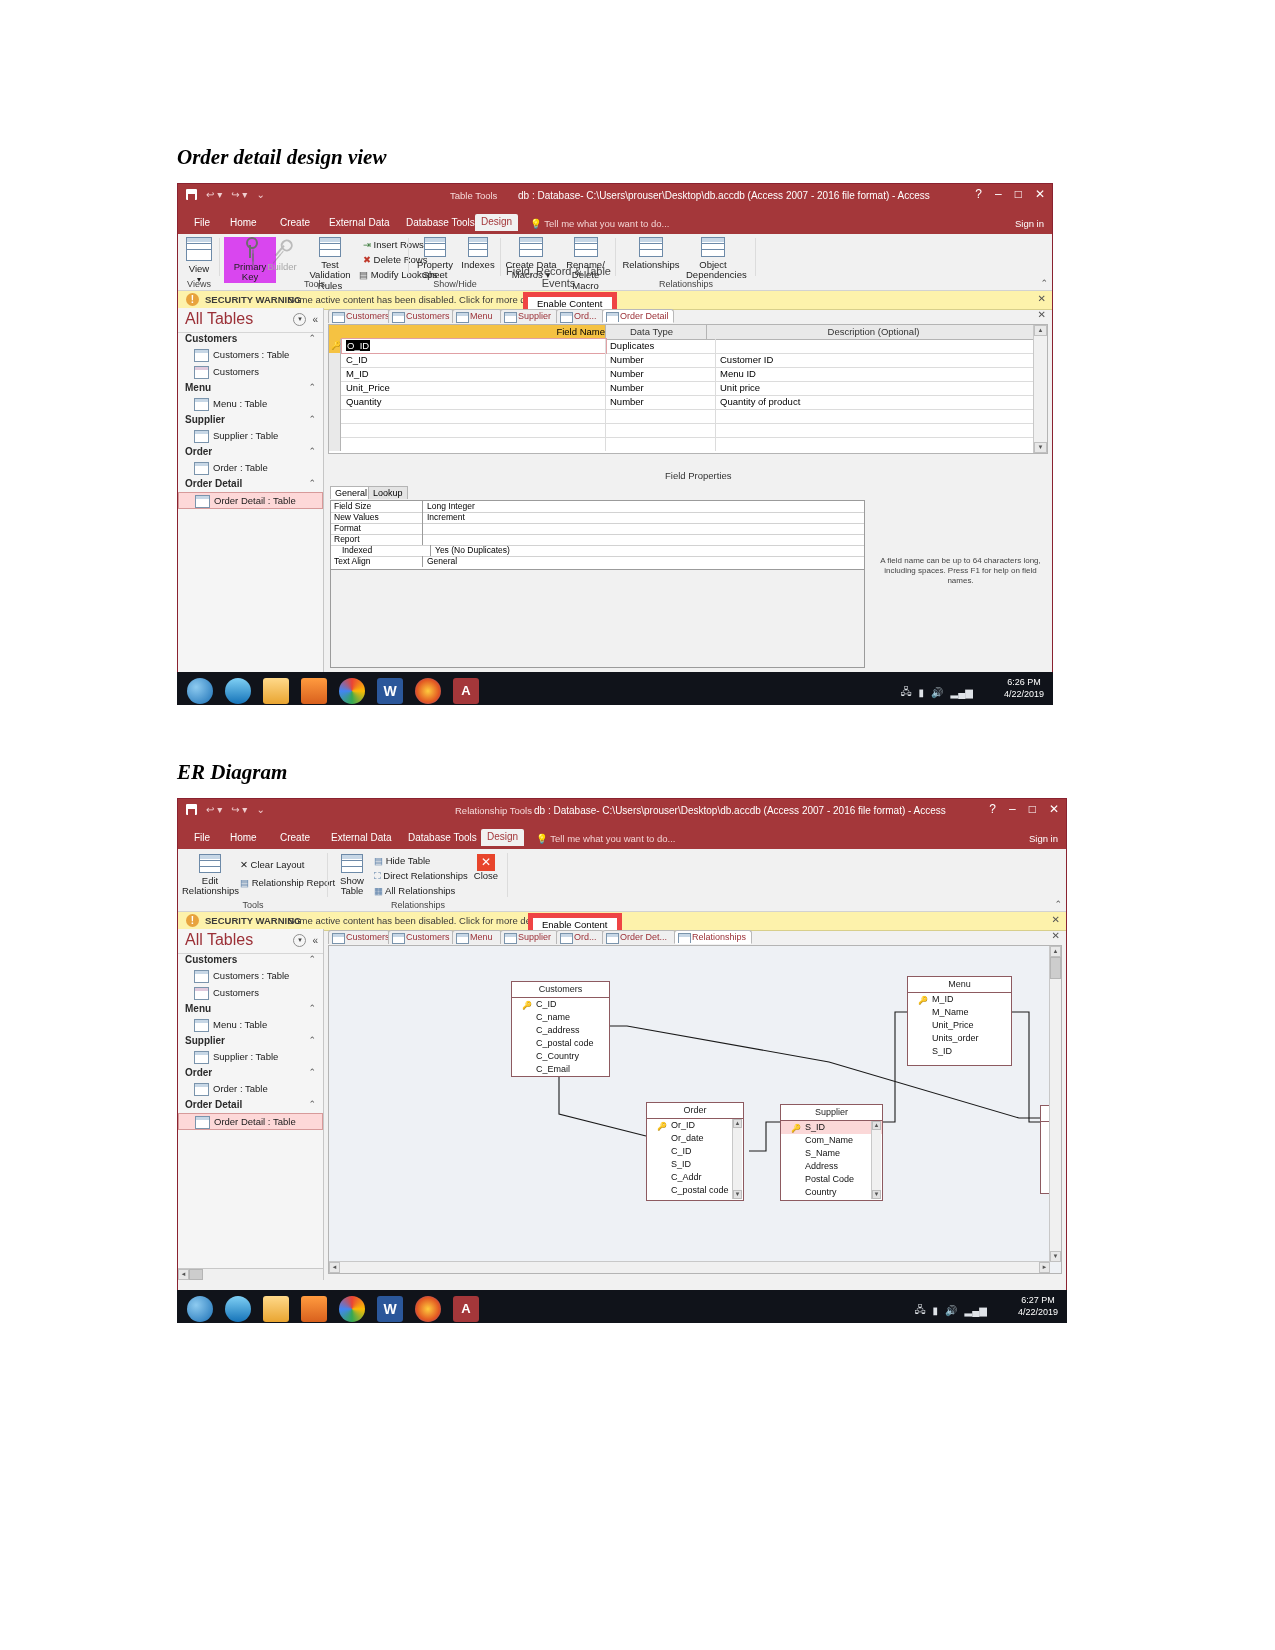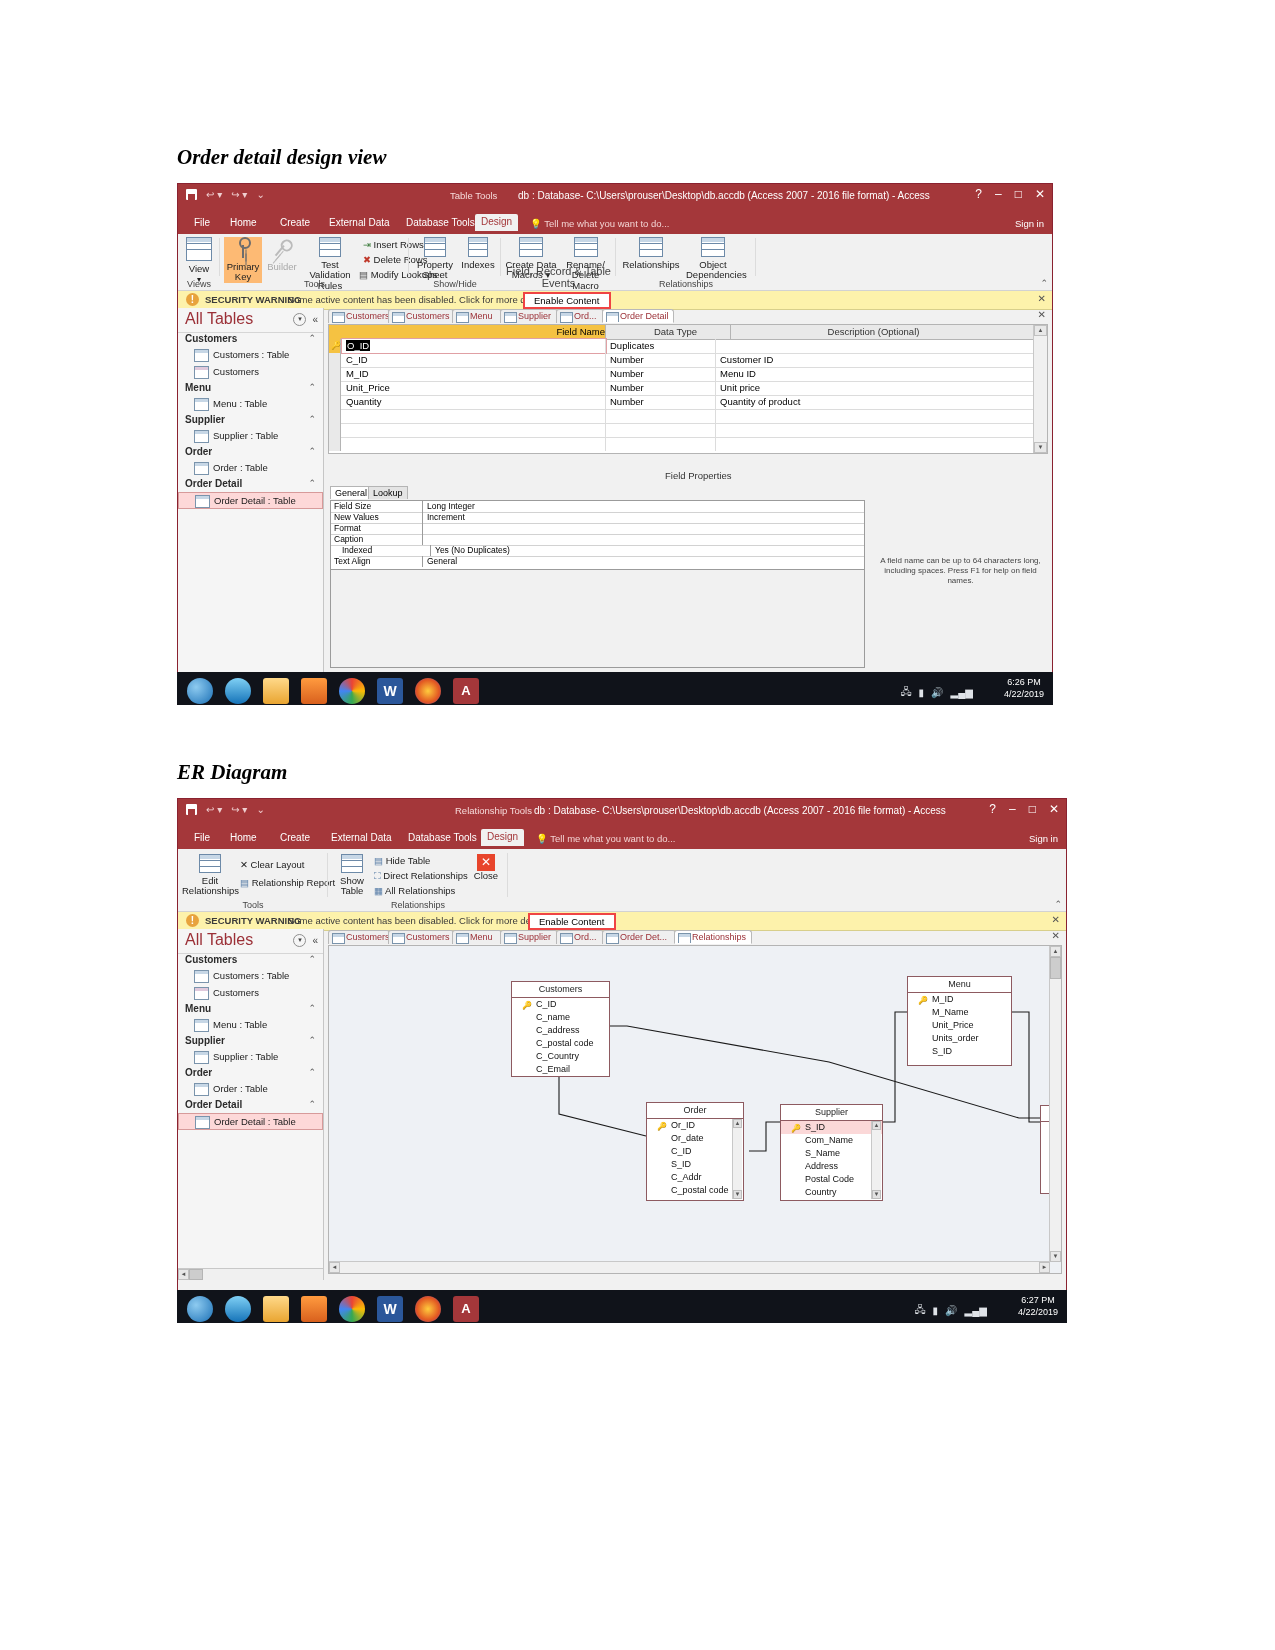--- a/index.html
+++ b/index.html
@@ -41,21 +41,21 @@
   .icon-grid i{position:absolute;left:0;top:0;right:0;height:4px;background:#c7d7e6;display:block;}
 
   .key-ic{display:inline-block;width:12px;height:22px;position:relative;}
   .key-ic:before{content:"";position:absolute;left:2px;top:0;width:8px;height:8px;border:2px solid #6d6d6d;border-radius:50%;}
   .key-ic:after{content:"";position:absolute;left:5px;top:8px;width:2px;height:13px;background:#6d6d6d;box-shadow:3px 4px 0 -0.5px #6d6d6d,3px 8px 0 -0.5px #6d6d6d;}
 
   .secwarn{position:relative;background:#fdf2ab;border-bottom:1px solid #d8cf8b;height:18px;}
   .secwarn .warnicon{position:absolute;left:8px;top:2px;width:13px;height:13px;border-radius:50%;background:#e8a33d;color:#fff;font-size:10px;text-align:center;line-height:13px;font-weight:bold;}
   .secwarn .wtitle{position:absolute;left:27px;top:3px;font-size:9.5px;font-weight:bold;color:#3a3a3a;}
   .secwarn .wtext{position:absolute;top:3px;font-size:9.5px;color:#3a3a3a;}
-  .secwarn .enbtn{position:absolute;top:1px;font-size:9.5px;background:#fff;border:2px solid #ef4444;padding:1px 9px;}
+  .secwarn .enbtn{position:absolute;top:1px;font-size:9.5px;background:#fff;border:5px solid #ef4444;padding:1px 9px;}
   .secwarn .xcl{position:absolute;right:6px;top:2px;font-size:10px;color:#555;}
 
   
   .navpane{position:absolute;background:#f5f5f5;border-right:1px solid #c6c6c6;box-sizing:border-box;}
   .navhdr{position:relative;height:24px;border-bottom:1px solid #d6d6d6;}
   .navhdr .nt{position:absolute;left:7px;top:2px;font-size:16px;color:#9b2f36;}
   .navhdr .ctrls{position:absolute;right:5px;top:5px;font-size:10px;color:#444;display:flex;gap:6px;align-items:center;}
   .navhdr .cir{width:11px;height:11px;border:1px solid #8e8e8e;border-radius:50%;font-size:7px;text-align:center;line-height:10px;color:#444;}
   .navgroup{position:relative;height:15px;}
   .navgroup .gl{position:absolute;left:7px;top:1px;font-size:10px;font-weight:bold;color:#2b2b2b;}
@@ -172,21 +172,21 @@
       <div class="grp" style="left:0;width:42px;">
         <div class="bigbtn" style="left:2px;top:3px;width:38px;">
           <span class="icon-grid"><i></i></span><br>
           <span>View</span><br>
           <span style="font-size:8px">▾</span>
         </div>
         <div class="gname">Views</div>
       </div>
 
       <div class="grp" style="left:42px;width:189px;">
-        <div class="bigbtn" style="left:4px;top:3px;width:38px;background:#fdba74;">
+        <div class="bigbtn" style="left:4px;top:3px;width:52px;background:#d946ef;">
           <span class="key-ic"></span><br>
           <span style="white-space:pre-line">Primary
 Key</span>
         </div>
         <div class="bigbtn" style="left:44px;top:3px;width:36px;color:#a9a9a9;">
           <span class="key-ic" style="transform:rotate(40deg);opacity:.4"></span><br>
           <span>Builder</span>
         </div>
         <div class="bigbtn" style="left:81px;top:3px;width:58px;">
           <span class="icon-grid" style="width:20px;height:18px"><i></i></span><br>
@@ -320,21 +320,21 @@
       <div class="dtab" style="left:124px;width:50px;"><span class="tic"></span><span>Menu</span></div>
       <div class="dtab" style="left:172px;width:58px;"><span class="tic"></span><span>Supplier</span></div>
       <div class="dtab" style="left:228px;width:48px;"><span class="tic"></span><span>Ord...</span></div>
       <div class="dtab active" style="left:274px;width:72px;"><span class="tic"></span><span>Order Detail</span></div>
       <div class="tabclose" style="right:2px;top:0;">✕</div>
     </div>
 
     <div class="grid" style="left:150px;top:140px;right:4px;height:130px;">
       <div class="ghead">
         <div class="hc fn" style="left:0;width:277px;">Field Name</div>
-        <div class="hc" style="left:292px;width:110px;">Data Type</div>
+        <div class="hc" style="left:268px;width:110px;">Data Type</div>
         <div class="hc" style="left:387px;right:16px;width:auto;border-right:none;">Description (Optional)</div>
       </div>
 
       <div class="grow cur" style="top:14px;">
         <div class="sel">
             <span class="keyglyph">🔑</span>
           </div>
         <div class="c1" style="width:264px;"><span>O_ID</span></div>
         <div class="c2" style="left:277px;width:110px;">Duplicates</div>
         <div class="c3" style="left:387px;right:16px;"></div>
@@ -399,21 +399,21 @@
         </div>
       <div class="prow" style="top:11px;">
           <div class="pk">New Values</div>
           <div class="pv">Increment</div>
         </div>
       <div class="prow" style="top:22px;">
           <div class="pk">Format</div>
           <div class="pv"></div>
         </div>
       <div class="prow" style="top:33px;">
-          <div class="pk">Caption</div>
+          <div class="pk">Report</div>
           <div class="pv"></div>
         </div>
       <div class="prow" style="top:44px;margin-left:8px;">
           <div class="pk">Indexed</div>
           <div class="pv">Yes (No Duplicates)</div>
         </div>
       <div class="prow" style="top:55px;border-bottom:none;">
           <div class="pk">Text Align</div>
           <div class="pv">General</div>
         </div>

